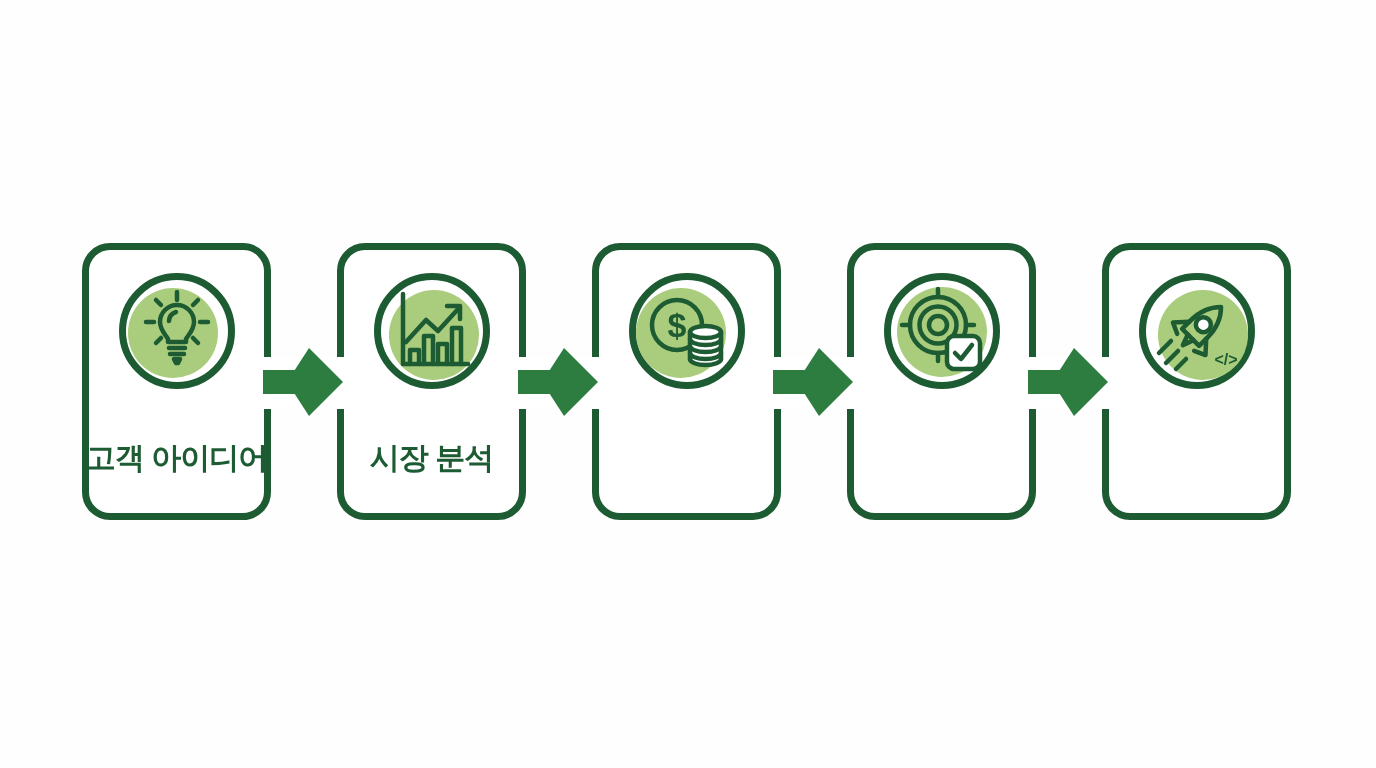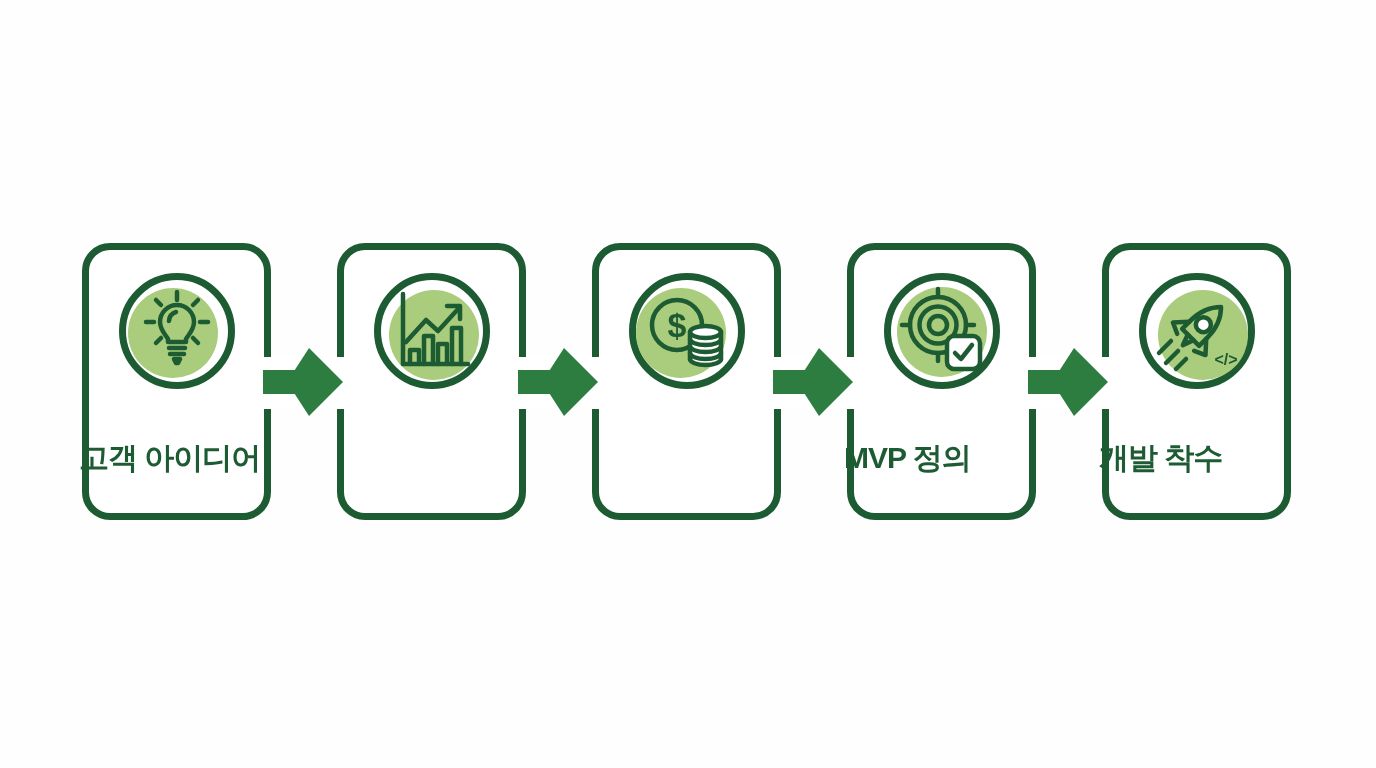--- a/index.html
+++ b/index.html
@@ -24,21 +24,21 @@
     background:#fff;}
   .blob{position:absolute;left:50%;top:50%;width:90px;height:90px;border-radius:50%;
     background:var(--light-green);}
   .c1 .blob{transform:translate(-49px,-43px);}
   .c2 .blob{transform:translate(-43px,-41px);}
   .c3 .blob{transform:translate(-51px,-43px);}
   .c4 .blob{transform:translate(-45px,-44px);}
   .c5 .blob{transform:translate(-39px,-41px);}
   .icon-svg{position:absolute;left:50%;top:50%;transform:translate(-50%,-50%);}
 
-  .step-label{position:absolute;left:-10px;right:-10px;top:188px;text-align:left;
+  .step-label{position:absolute;left:-10px;right:-10px;top:188px;text-align:center;
     font-size:30px;font-weight:bold;color:var(--dark-green);letter-spacing:-1px;
     white-space:nowrap;}
 
   .arrow-svg{position:absolute;top:348px;}
   .arrow-svg.a1{left:260px;} .arrow-svg.a2{left:515px;}
   .arrow-svg.a3{left:770px;} .arrow-svg.a4{left:1025px;}
 
   svg .stroke{stroke:var(--dark-green);fill:none;stroke-width:4.5;
     stroke-linecap:round;stroke-linejoin:round;}
   svg .fillw{fill:#fff;}
@@ -81,20 +81,21 @@
           <line x1="17" y1="79" x2="82" y2="79"></line>
           <path d="M24 79 V65 H33 V79"></path>
           <path d="M38 79 V51 H47 V79"></path>
           <path d="M52 79 V59 H61 V79"></path>
           <path d="M66 79 V43 H75 V79"></path>
           <polyline points="20,57 40,35 52,46 73,23"></polyline>
           <polyline points="61,21 74,21 74,34"></polyline>
         </g>
       </svg>
     </div>
+    <div class="step-label">시장 분석</div>
   </div>
 
   <div class="card c3">
     <div class="icon-ring">
       <span class="blob"></span>
       <svg class="icon-svg" width="92" height="92" viewBox="0 0 92 92">
         <circle class="stroke" cx="36" cy="40" r="25"></circle>
         <text class="glyph" x="36" y="52" font-size="34" text-anchor="middle">$</text>
         <rect class="fillw" x="49" y="47" width="31" height="27"></rect>
         <ellipse class="stroke fillw" cx="64.5" cy="47" rx="15.5" ry="6"></ellipse>
@@ -118,21 +119,20 @@
           <circle cx="42" cy="40" r="9"></circle>
           <line x1="42" y1="4" x2="42" y2="12"></line>
           <line x1="42" y1="68" x2="42" y2="76"></line>
           <line x1="6" y1="40" x2="14" y2="40"></line>
           <line x1="70" y1="40" x2="78" y2="40"></line>
           <rect class="fillw" x="51" y="51" width="33" height="33" rx="7"></rect>
           <polyline points="59,68 65,74 76,60"></polyline>
         </g>
       </svg>
     </div>
-    <div class="step-label">MVP 정의</div>
   </div>
 
   <div class="card c5">
     <div class="icon-ring">
       <span class="blob"></span>
       <svg class="icon-svg" width="92" height="92" viewBox="0 0 92 92">
         <g class="stroke">
           <g transform="rotate(45 46 46)">
             <path d="M46 12 C54 20 58 31 58 43 L58 55 H34 L34 43 C34 31 38 20 46 12 Z"></path>
             <circle class="fillw" cx="46" cy="37" r="7.5"></circle>
@@ -140,21 +140,20 @@
             <path d="M58 45 L69 57 L58 62"></path>
             <path d="M42 55 L46 66 L50 55"></path>
           </g>
           <line x1="8" y1="68" x2="20" y2="56"></line>
           <line x1="15" y1="78" x2="27" y2="66"></line>
           <line x1="25" y1="84" x2="35" y2="74"></line>
         </g>
         <text class="glyph" x="75" y="80" font-size="16" text-anchor="middle">&lt;/&gt;</text>
       </svg>
     </div>
-    <div class="step-label">개발 착수</div>
   </div>
 
   <svg class="arrow-svg a1" width="90" height="68" viewBox="0 0 90 68">
     <rect x="0" y="9" width="90" height="52" fill="#fff"></rect>
     <g fill="var(--arrow-green)" transform="translate(3,0)">
       <rect x="0" y="22" width="46" height="24"></rect>
       <polygon points="46,0 80,34 46,68 24,34"></polygon>
     </g>
   </svg>
   <svg class="arrow-svg a2" width="90" height="68" viewBox="0 0 90 68">

